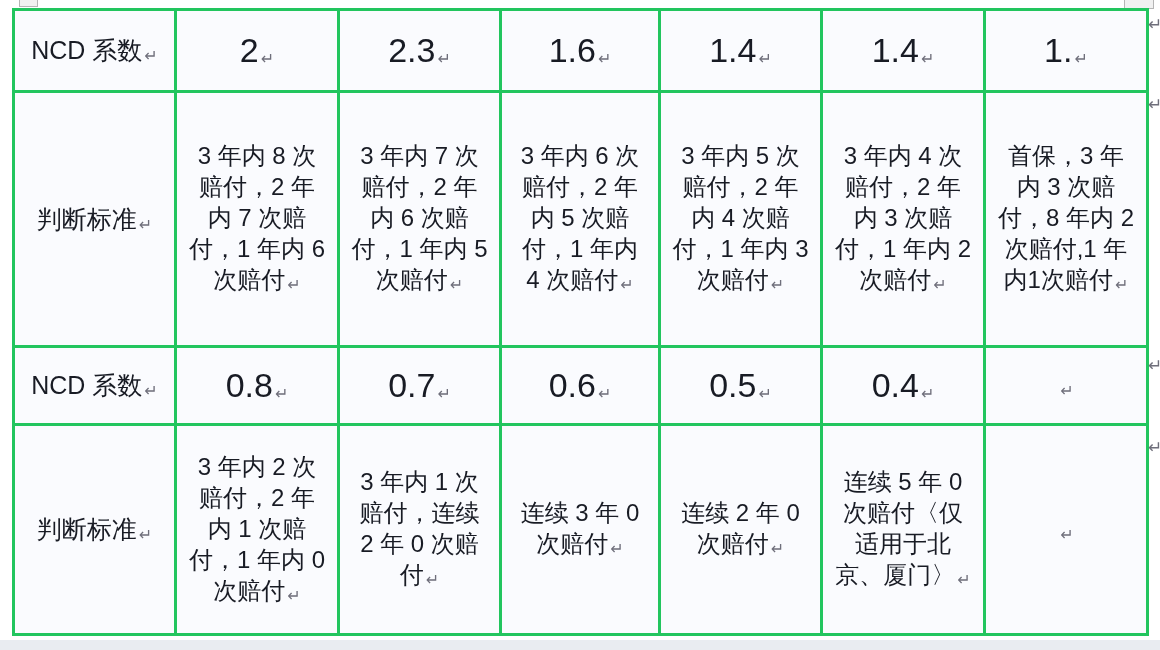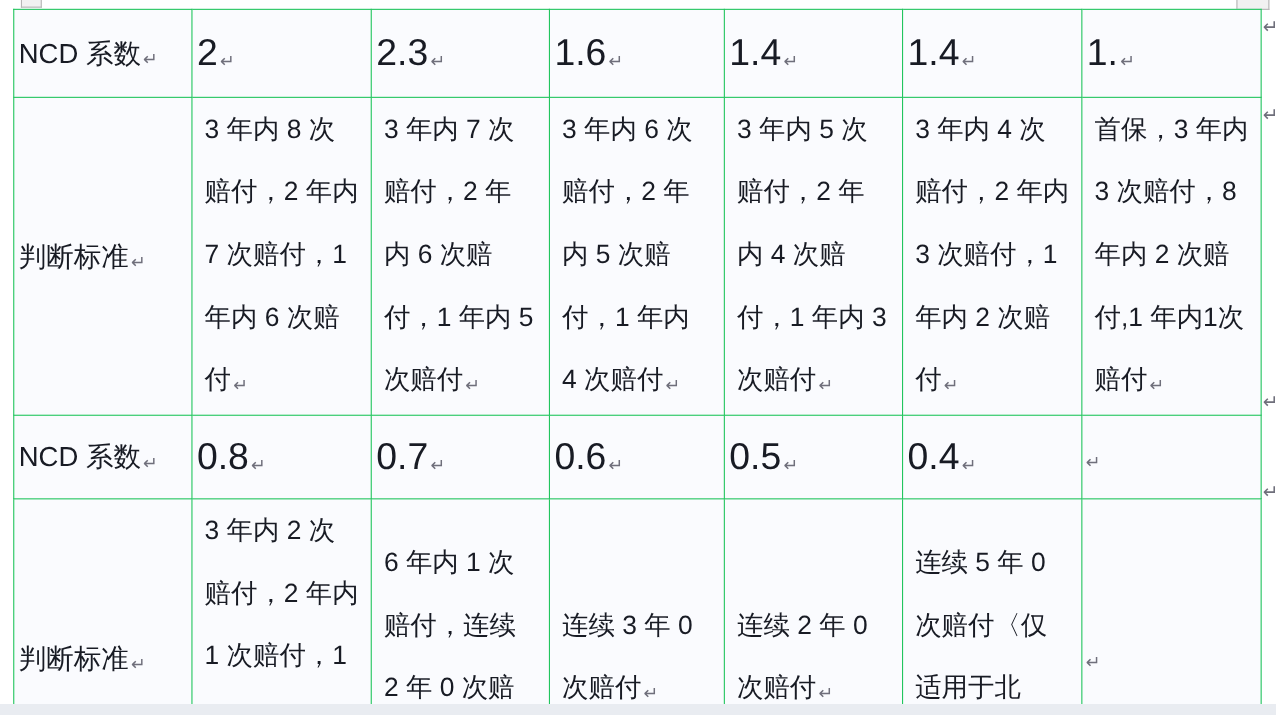--- a/index.html
+++ b/index.html
@@ -15,32 +15,33 @@
   .stage { position: relative; width: 1160px; height: 650px; }
 
   .table-wrap { position: absolute; left: 12px; top: 8px; }
   table.ncd {
     border-collapse: collapse;
     table-layout: fixed;
     width: 1134px;
     background: #fafbfe;
   }
   table.ncd td {
-    border: 1px solid #22c55e;
+    border: 3px solid #22c55e;
+    text-align: center;
     vertical-align: middle;
     overflow: hidden;
   }
   tr.row-coef-1 td { height: 79px; }
   tr.row-crit-1 td { height: 252px; }
   tr.row-coef-2 td { height: 73px; }
   tr.row-crit-2 td { height: 205px; }
 
   td.label-cell { font-size: 25px; padding: 0 4px; }
   td.num-cell   { font-size: 34px; padding: 0 4px; }
-  td.crit-cell  { font-size: 24px; line-height: 57px; padding: 0 11px; }
+  td.crit-cell  { font-size: 24px; line-height: 31px; padding: 0 11px; }
   td.empty-cell { font-size: 24px; }
 
   .pm {
     color: #6f6f7b;
     font-size: 16px;
     margin-left: 2px;
     position: relative;
     top: 2px;
     letter-spacing: 0;
   }
@@ -118,21 +119,21 @@
         <td class="num-cell"><span>0.7</span><span class="pm">↵</span></td>
         <td class="num-cell"><span>0.6</span><span class="pm">↵</span></td>
         <td class="num-cell"><span>0.5</span><span class="pm">↵</span></td>
         <td class="num-cell"><span>0.4</span><span class="pm">↵</span></td>
         <td class="empty-cell"><span class="pm">↵</span></td>
       </tr>
 
       <tr class="row-crit-2">
         <td class="label-cell"><span>判断标准</span><span class="pm">↵</span></td>
         <td class="crit-cell"><span>3 年内 2 次赔付，2 年内 1 次赔付，1 年内 0 次赔付</span><span class="pm">↵</span></td>
-        <td class="crit-cell"><span>6 年内 1 次赔付，连续 2 年 0 次赔付</span><span class="pm">↵</span></td>
+        <td class="crit-cell"><span>3 年内 1 次赔付，连续 2 年 0 次赔付</span><span class="pm">↵</span></td>
         <td class="crit-cell"><span>连续 3 年 0 次赔付</span><span class="pm">↵</span></td>
         <td class="crit-cell"><span>连续 2 年 0 次赔付</span><span class="pm">↵</span></td>
         <td class="crit-cell"><span>连续 5 年 0 次赔付〈仅适用于北京、厦门〉</span><span class="pm">↵</span></td>
         <td class="empty-cell"><span class="pm">↵</span></td>
       </tr>
     </tbody>
       </table>
   </div>
 
   <span class="eor r1">↵</span>

